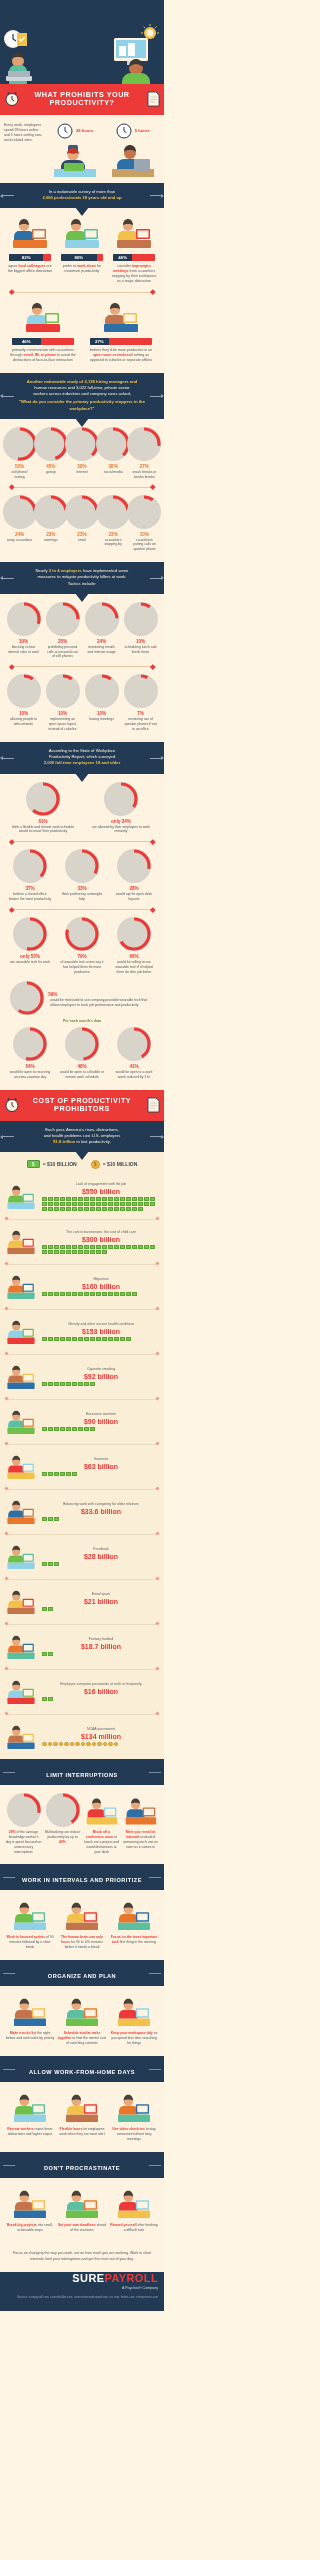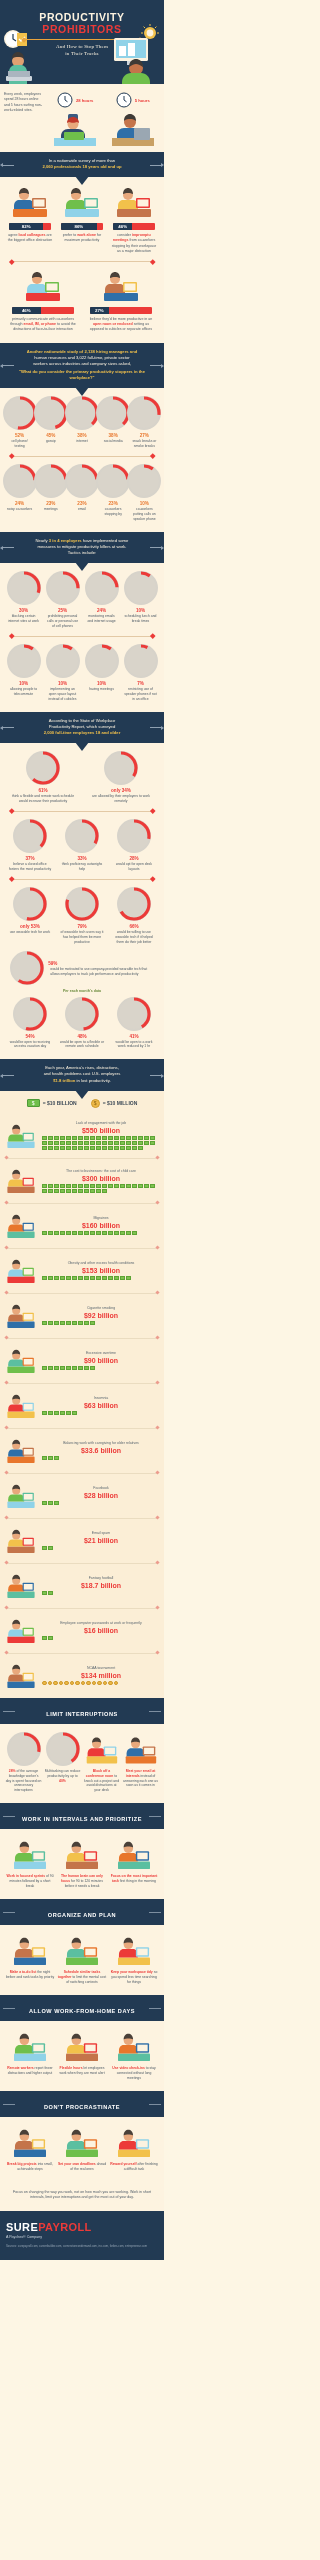--- a/index.html
+++ b/index.html
@@ -140,21 +140,21 @@
     background:#ec9c8e;transform:rotate(45deg);}
   .costdiv:before{left:-1px;} .costdiv:after{right:-1px;}
 
   
   .tipsec{ padding:8px 4px 10px 4px; background:#fdf3e0;}
   .tipcell{ text-align:center; }
   .tipcap{ font-size:3.4px;line-height:1.45;color:#4d5a66;}
   .tipcap b{ color:#ec3a38;}
 
   
-  .footer{ background:#223a53; padding:10px 6px 12px 6px; text-align:left;}
+  .footer{ background:#223a53; padding:0 6px 12px 6px; text-align:right;}
   .logo{ color:#fff;font-size:11px;font-weight:bold;letter-spacing:.4px;}
   .logo .pl{ color:#ec3a38;}
   .tag{ color:#cfd8e0;font-size:3.6px;margin-top:2px;}
   .srcs{ color:#93a3b3;font-size:2.8px;margin-top:5px;line-height:1.5;}
 
   .note{ font-size:3.6px;color:#6c8b3e;text-align:center;font-weight:bold;padding:4px 6px;}
   svg{ display:block; }
 </style>
 </head>
 <body>
@@ -168,47 +168,56 @@
         <circle cx="11" cy="11" r="7.5" fill="#fff"></circle>
         <path d="M11 6v5l3 2" stroke="#223a53" stroke-width="1.2" fill="none"></path>
         <rect x="15" y="5" width="10" height="13" fill="#f2c14b"></rect>
         <path d="M17 11l2 2 4-4" stroke="#fff" stroke-width="1.3" fill="none"></path>
         <circle cx="16" cy="33" r="6" fill="#e0a071"></circle>
         <path d="M10 31c0-5 3-7 6-7s6 2 6 7c-2-2-4-2-6-2s-4 0-6 2z" fill="#3f3a36"></path>
         <path d="M13 37c-3 0-6 3-6 7v12h18V44c0-4-3-7-6-7z" fill="#5bbfa0"></path>
         <rect x="4" y="48" width="26" height="5" rx="1" fill="#cfd6dc"></rect>
         <rect x="6" y="43" width="22" height="6" fill="#aab5bf"></rect>
       </svg>
-    </div>
-    <div class="hero-inner">
-      <h1>PRODUCTIVITY</h1>
-      <h2>PROHIBITORS</h2>
-      <div class="hero-rule"></div>
-      <div class="hero-sub">And How to Stop Them</div>
-      <div class="hero-sub">in Their Tracks</div>
     </div>
     <div class="hero-right-art">
       <svg viewBox="0 0 52 60" width="52" height="60">
         <circle cx="40" cy="9" r="6" fill="#f2c14b"></circle>
         <circle cx="40" cy="9" r="3.4" fill="#fdf3e0"></circle>
         <g stroke="#f2c14b" stroke-width="1">
             <path d="M40 0v2M47 9h2M33 9h-2M45 4l1.4-1.4M35 4l-1.4-1.4"></path>
           </g>
         <rect x="4" y="14" width="34" height="23" rx="1.5" fill="#fdf3e0"></rect>
         <rect x="6" y="16" width="30" height="18" fill="#8fd2e8"></rect>
         <rect x="9" y="22" width="7" height="10" fill="#fff"></rect>
         <rect x="18" y="19" width="7" height="13" fill="#fff"></rect>
         <rect x="17" y="37" width="8" height="4" fill="#cfd6dc"></rect>
         <circle cx="26" cy="44" r="7" fill="#c4744a"></circle>
         <path d="M19 43c0-6 4-8 7-8s7 2 7 8c-3-2-5-3-7-3s-4 1-7 3z" fill="#3f3a36"></path>
         <path d="M21 49c-5 0-9 4-9 9v2h28v-2c0-5-4-9-9-9z" fill="#6fbf4b"></path>
       </svg>
     </div>
   </div>
 
+  <div class="banner">
+    <span class="b-ico-l">
+      <svg width="16" height="16" viewBox="0 0 16 16">
+        <circle cx="8" cy="8.5" r="6" fill="#fdf3e0" stroke="#223a53" stroke-width="1"></circle>
+        <path d="M8 5v3.5l2.2 1.5" stroke="#223a53" stroke-width="1" fill="none"></path>
+        <path d="M3.5 3l1.6-1.6M12.5 3l-1.6-1.6" stroke="#223a53" stroke-width="1.3"></path>
+      </svg>
+    </span>
+    <div class="btitle">WHAT PROHIBITS YOUR PRODUCTIVITY?</div>
+    <span class="b-ico-r">
+      <svg width="13" height="16" viewBox="0 0 13 16">
+        <path d="M1 1h8l3 3v11H1z" fill="#fdf3e0" stroke="#223a53" stroke-width=".8"></path>
+        <path d="M3 6h7M3 8.5h7M3 11h5" stroke="#bcc6cf" stroke-width=".8"></path>
+      </svg>
+    </span>
+  </div>
 
   <div class="cream" style="padding:8px 4px 6px 4px;">
     <div style="display:flex;align-items:flex-start;gap:3px;">
       <div style="width:27%;font-size:3.5px;line-height:1.5;color:#4d5a66;">Every week, employees spend 28 hours online and 5 hours surfing non-work-related sites.</div>
       <div style="width:36%;text-align:center;">
         <div style="display:flex;justify-content:center;align-items:center;gap:3px;">
           <span>
             <svg width="16" height="16" viewBox="0 0 16 16">
               <circle cx="8" cy="8" r="7" fill="#fff" stroke="#223a53" stroke-width="1"></circle>
               <path d="M8 4v4l2.5 1.8" stroke="#223a53" stroke-width="1" fill="none"></path>
@@ -1068,20 +1077,36 @@
   </svg>
       </div>
     </div>
           </div>
     <div class="pctlabel ">41%</div>
     <div class="dcap">would be open to a work week reduced by 1 hr</div>
   </div>
       </div>
   </div>
 
+  <div class="banner">
+    <span class="b-ico-l">
+      <svg width="16" height="16" viewBox="0 0 16 16">
+        <circle cx="8" cy="8.5" r="6" fill="#fdf3e0" stroke="#223a53" stroke-width="1"></circle>
+        <path d="M8 5v3.5l2.2 1.5" stroke="#223a53" stroke-width="1" fill="none"></path>
+        <path d="M3.5 3l1.6-1.6M12.5 3l-1.6-1.6" stroke="#223a53" stroke-width="1.3"></path>
+      </svg>
+    </span>
+    <div class="btitle">COST OF PRODUCTIVITY PROHIBITORS</div>
+    <span class="b-ico-r">
+      <svg width="13" height="16" viewBox="0 0 13 16">
+        <path d="M1 1h8l3 3v11H1z" fill="#fdf3e0" stroke="#223a53" stroke-width=".8"></path>
+        <path d="M3 6h7M3 8.5h7M3 11h5" stroke="#bcc6cf" stroke-width=".8"></path>
+      </svg>
+    </span>
+  </div>
 
   <div class="capstrip">
     <span class="hr-l"></span>
     <span class="hr-r"></span>
     <p>Each year, America's rises, distractions,</p>
     <p>and health problems cost U.S. employers</p>
     <p><b>$1.8 trillion</b><span> in lost productivity.</span></p>
     <span class="arrow"></span>
   </div>
 

